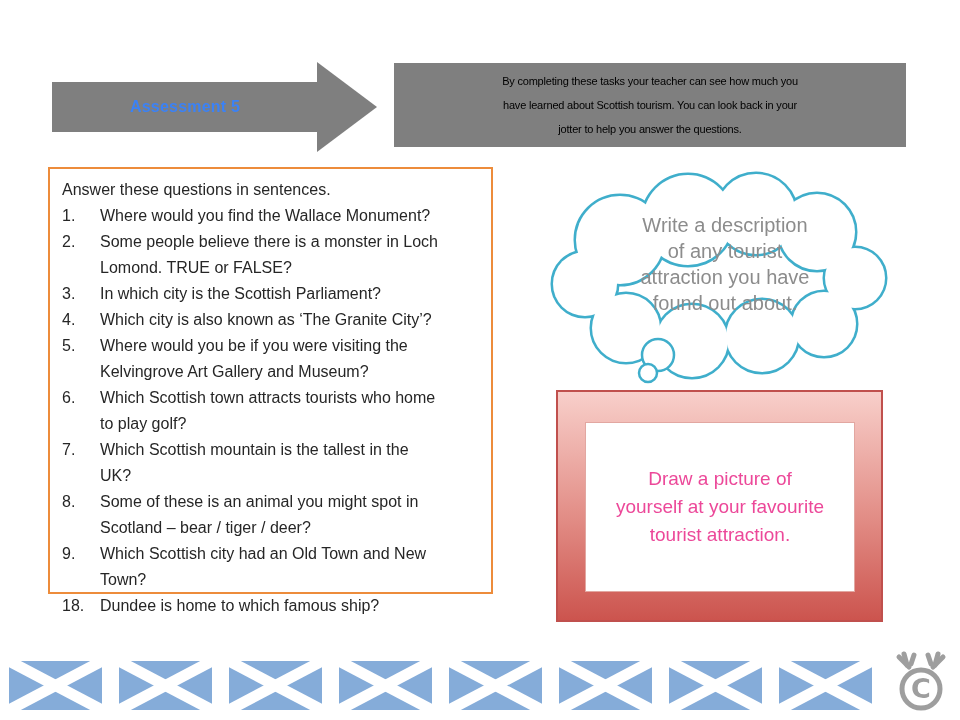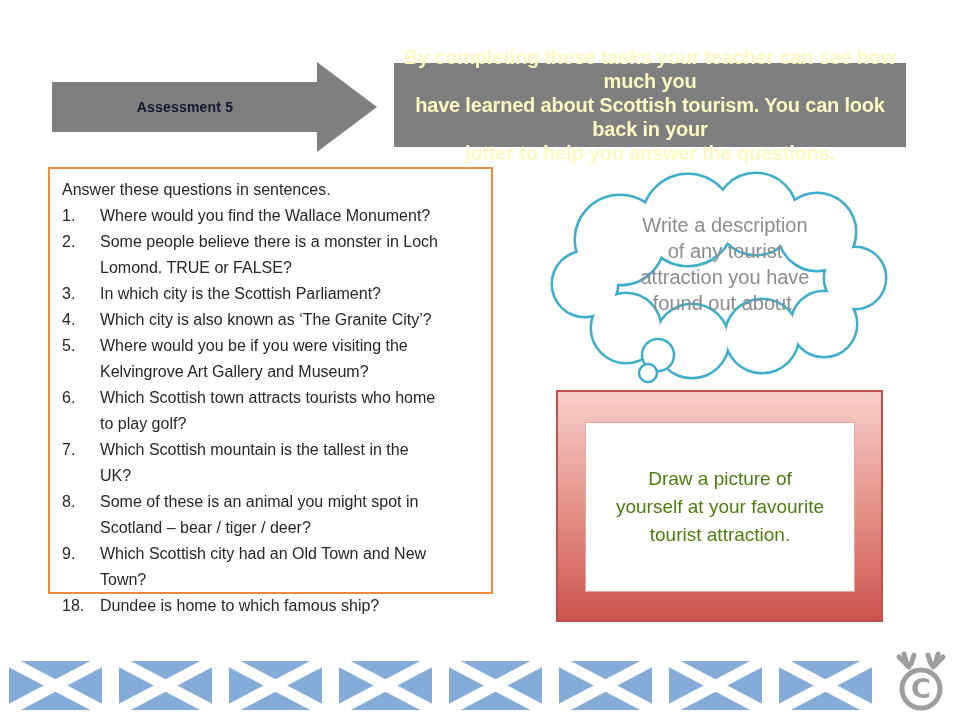--- a/index.html
+++ b/index.html
@@ -8,24 +8,24 @@
     font-family:"Liberation Sans",sans-serif;overflow:hidden;margin:0 auto;
   }
   
   .arrow{position:absolute;left:52px;top:62px;width:325px;height:90px;}
   .arrow-body{position:absolute;left:0;top:20px;width:266px;height:50px;background:var(--arrow_gray);}
   .arrow-head{position:absolute;left:265px;top:0;width:0;height:0;
     border-top:45px solid transparent;border-bottom:45px solid transparent;
     border-left:60px solid var(--arrow_gray);}
   .arrow-title{position:absolute;left:0;top:20px;width:266px;height:50px;
     display:flex;align-items:center;justify-content:center;
-    color:#0f172a;font-weight:bold;font-size:14px;letter-spacing:.2px;}
+    color:#3b82f6;font-weight:bold;font-size:16px;letter-spacing:.2px;}
   
   .intro-box{position:absolute;left:394px;top:63px;width:512px;height:84px;
-    background:var(--intro_gray);color:#fef9c3;font-weight:bold;font-size:20px;
+    background:var(--intro_gray);color:#000000;font-weight:normal;font-size:11px;
     line-height:24px;letter-spacing:-0.2px;text-align:center;
     display:flex;align-items:center;justify-content:center;}
   
   .q-box{position:absolute;left:48px;top:167px;width:445px;height:427px;
     border:2px solid var(--orange_border);background:#fff;box-sizing:border-box;
     padding:8px 10px 8px 12px;color:#262626;font-size:16px;line-height:26px;}
   .q-heading{margin:0 0 0 0;}
   .q-row{display:flex;}
   .q-num{flex:0 0 38px;}
   .q-text{flex:1;}
@@ -34,21 +34,21 @@
   .cloud-wrap{position:absolute;left:550px;top:160px;width:345px;height:235px;color:var(--teal);}
   .cloud-text{position:absolute;left:610px;top:212px;width:230px;text-align:center;
     color:#8C8C8C;font-size:20px;line-height:26px;}
   
   .draw-box{position:absolute;left:556px;top:390px;width:327px;height:232px;box-sizing:border-box;
     background:linear-gradient(to bottom,var(--red_light) 0%,#e28d86 55%,var(--red_dark) 100%);
     border:2px solid var(--red_border);}
   .draw-inner{position:absolute;left:27px;top:30px;width:270px;height:170px;box-sizing:border-box;
     background:#fff;border:1px solid #E2A7A1;
     display:flex;align-items:center;justify-content:center;text-align:center;
-    color:#4d7c0f;font-size:19px;line-height:28px;}
+    color:#ec4899;font-size:19px;line-height:28px;}
   
   .flag-row{position:absolute;left:9px;top:661px;display:flex;gap:17px;}
   .flag{width:93px;height:49px;display:block;}
   .logo{position:absolute;left:884px;top:648px;width:72px;height:66px;color:var(--logo_gray);}
 </style>
 </head>
 <body>
 
 <div class="slide">
 

